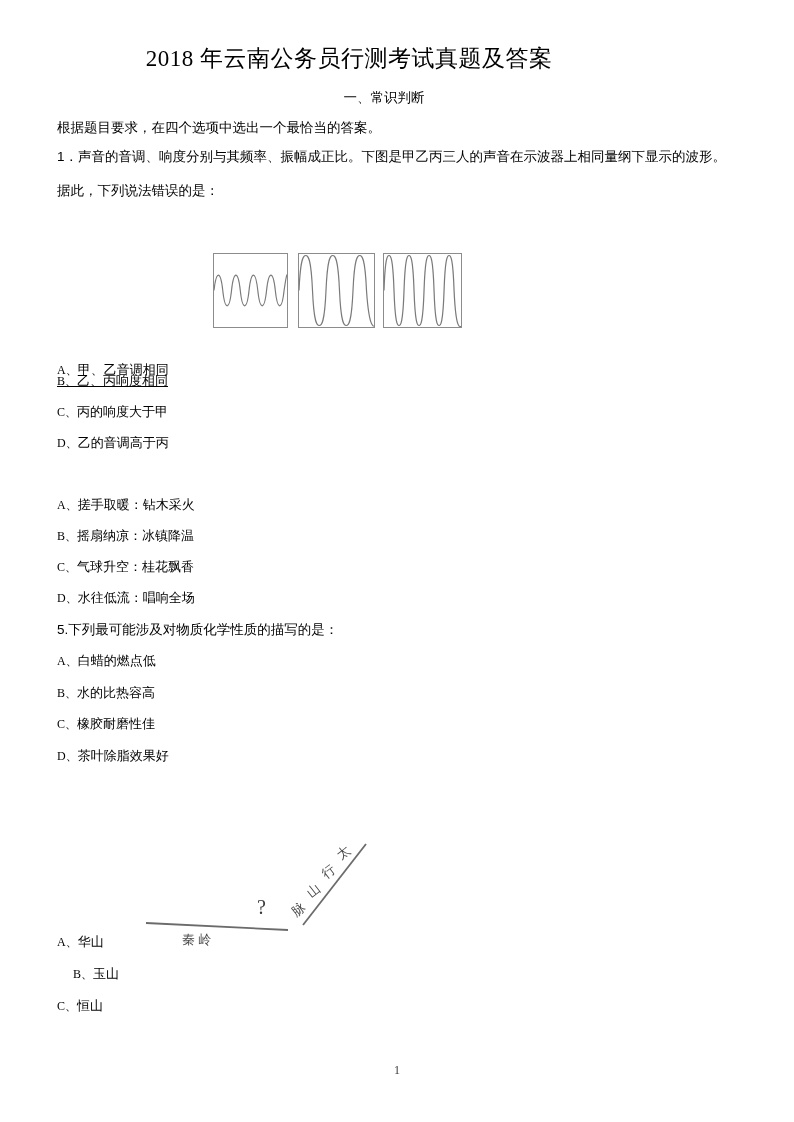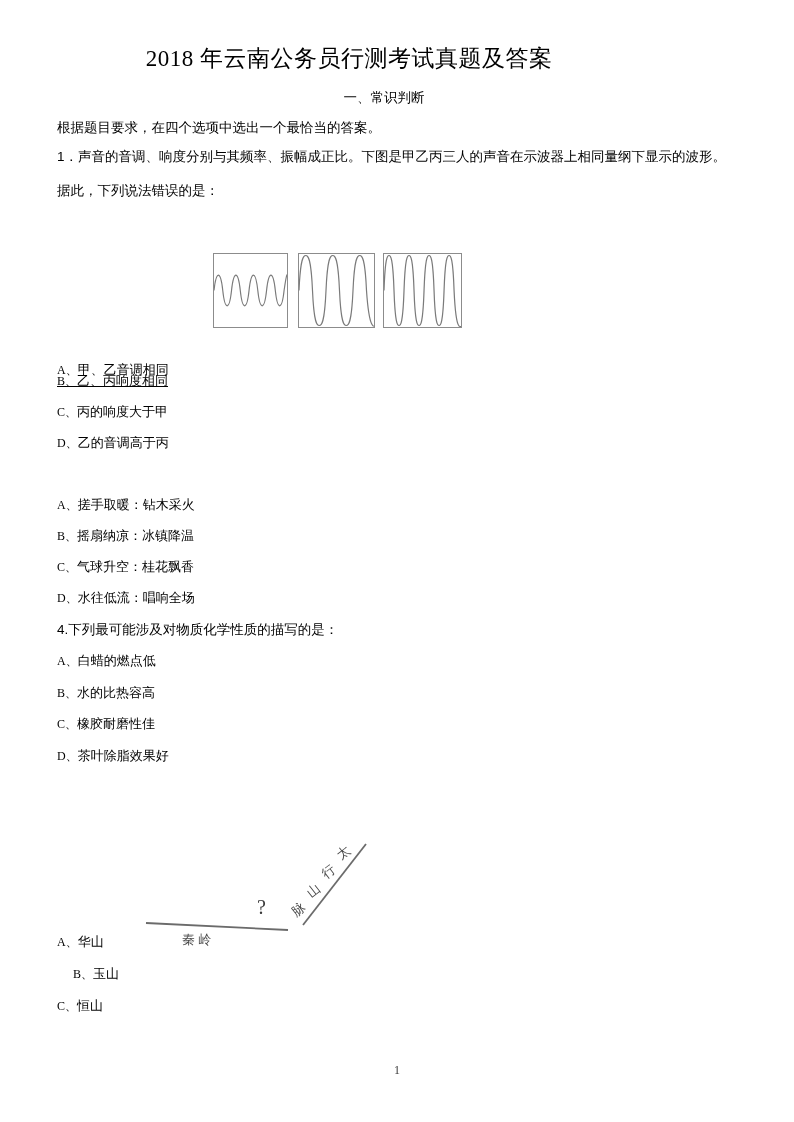--- a/index.html
+++ b/index.html
@@ -153,21 +153,21 @@
   <div class="opt-line" style="top:340px;margin-top:20px;"><span class="opt-key">A、</span><span>甲、乙音调相同</span></div>
   <div class="opt-line" style="top:371px;text-decoration:underline;"><span class="opt-key">B、</span><span>乙、丙响度相同</span></div>
   <div class="opt-line" style="top:402px;"><span class="opt-key">C、</span><span>丙的响度大于甲</span></div>
   <div class="opt-line" style="top:433px;"><span class="opt-key">D、</span><span>乙的音调高于丙</span></div>
 
   <div class="opt-line" style="top:495px;"><span class="opt-key">A、</span><span>搓手取暖：钻木采火</span></div>
   <div class="opt-line" style="top:526px;"><span class="opt-key">B、</span><span>摇扇纳凉：冰镇降温</span></div>
   <div class="opt-line" style="top:557px;"><span class="opt-key">C、</span><span>气球升空：桂花飘香</span></div>
   <div class="opt-line" style="top:588px;"><span class="opt-key">D、</span><span>水往低流：唱响全场</span></div>
 
-  <div class="body-line" style="top:620px;">4.下列最可能涉及对物质化学性质的描写的是：</div>
+  <div class="body-line" style="top:620px;">5.下列最可能涉及对物质化学性质的描写的是：</div>
   <div class="opt-line" style="top:651px;"><span class="opt-key">A、</span><span>白蜡的燃点低</span></div>
   <div class="opt-line" style="top:683px;"><span class="opt-key">B、</span><span>水的比热容高</span></div>
   <div class="opt-line" style="top:714px;"><span class="opt-key">C、</span><span>橡胶耐磨性佳</span></div>
   <div class="opt-line" style="top:746px;"><span class="opt-key">D、</span><span>茶叶除脂效果好</span></div>
 
 
   <div class="map-figure">
     <svg viewBox="0 0 250 120" preserveAspectRatio="none">
       <line x1="6" y1="93" x2="148" y2="100" stroke="#6b6b6b" stroke-width="1.8"></line>
       <line x1="163" y1="95" x2="226" y2="14" stroke="#6b6b6b" stroke-width="1.8"></line>

